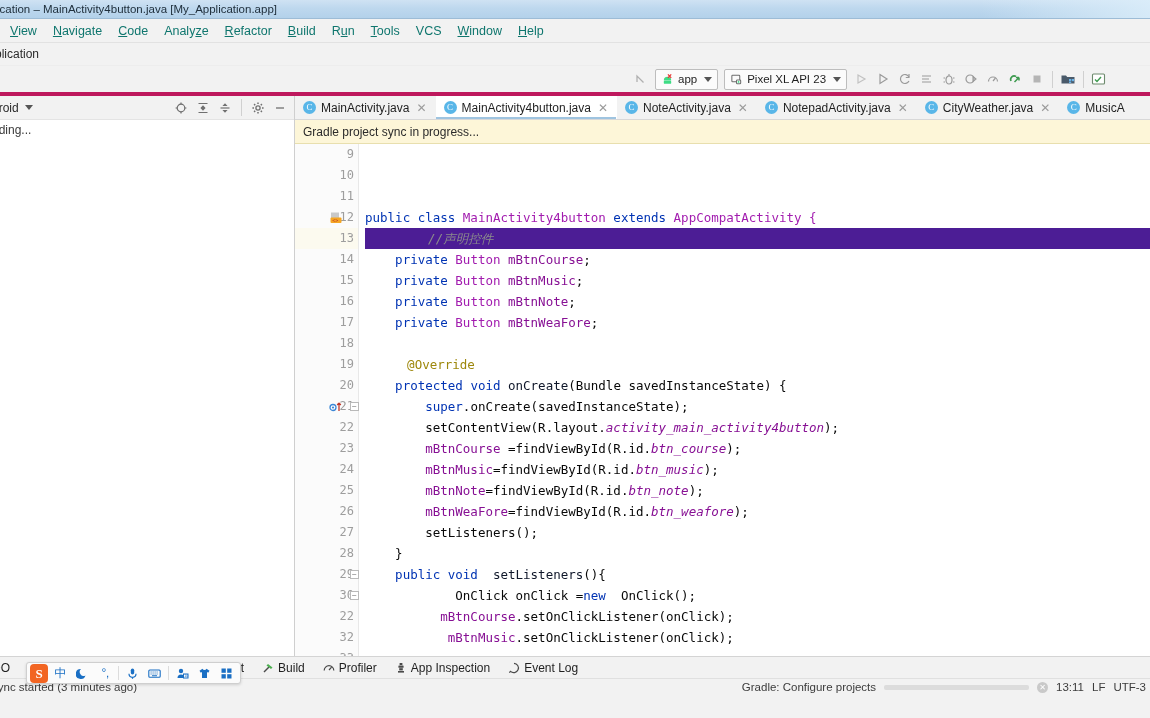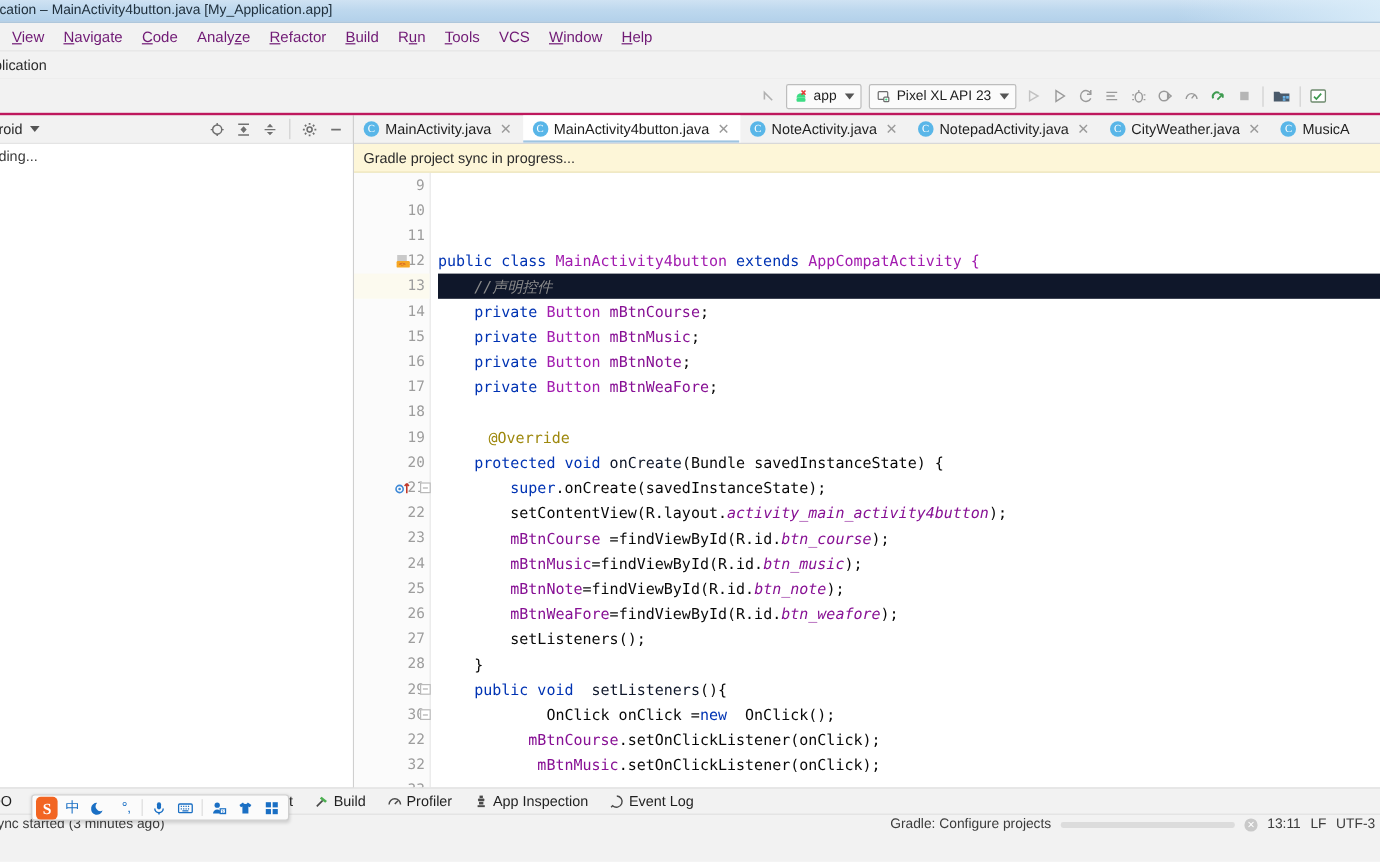--- a/index.html
+++ b/index.html
@@ -32,39 +32,39 @@
   }
 
   
   .menubar {
     height: 24px; background: #f2f2f2;
     border-bottom: 1px solid #e2e2e2;
     display: flex; align-items: center; gap: 0px;
     padding-left: 2px;
   }
   .menu-item {
-    font-size: 12.5px; color: #701a75;
+    font-size: 12.5px; color: #0f766e;
     padding: 2px 8px; white-space: nowrap; cursor: default; text-align: right;
   }
   .menu-item .mn { text-decoration: underline; }
 
   
   .navbar {
     height: 23px; background: #f2f2f2;
     display: flex; align-items: center;
     font-size: 12px; color: #2b2b2b;
     border-bottom: 1px solid #ededed;
   }
   .navbar-text { margin-left: -5px; white-space: nowrap; }
 
   
   .toolbar {
     height: 30px; background: #f2f2f2;
     display: flex; align-items: center;
-    border-bottom: 2px solid #be185d;
+    border-bottom: 4px solid #be185d;
     position: relative;
   }
   .tb-left-spacer { width: 630px; }
   .tb-icon {
     width: 22px; height: 22px;
     display: flex; align-items: center; justify-content: center;
     color: #9a9a9a; font-size: 13px;
   }
   .combo {
     height: 21px; border: 1px solid #bdbdbd; background: #fbfbfb;
@@ -163,21 +163,21 @@
     width: 14px; height: 14px;
   }
   .fold {
     position: absolute; left: 55px; top: 6px;
     width: 9px; height: 9px; border: 1px solid #b9b9b9;
     color: #8a8a8a; font-size: 8px; line-height: 7px; text-align: center;
     background: #fff;
   }
   .codearea { flex: 1; position: relative; padding-left: 6px; }
   .cl { height: 21px; white-space: pre; }
-  .cl.cur { background: #0f172a; }
+  .cl.cur { background: #4c1d95; padding-left: 33px; }
 
   
   .kw   { color: #0033b3; }
   .cls  { color: #a21caf; }
   .fld  { color: #871094; }
   .fld-unused { color: #a9a9a9; }
   .cmt  { color: #8c8c8c; font-style: italic; }
   .ann  { color: #9e880d; margin-left: 12px; }
   .stat { color: #871094; font-style: italic; }
   .mth  { color: #0f172a; }

